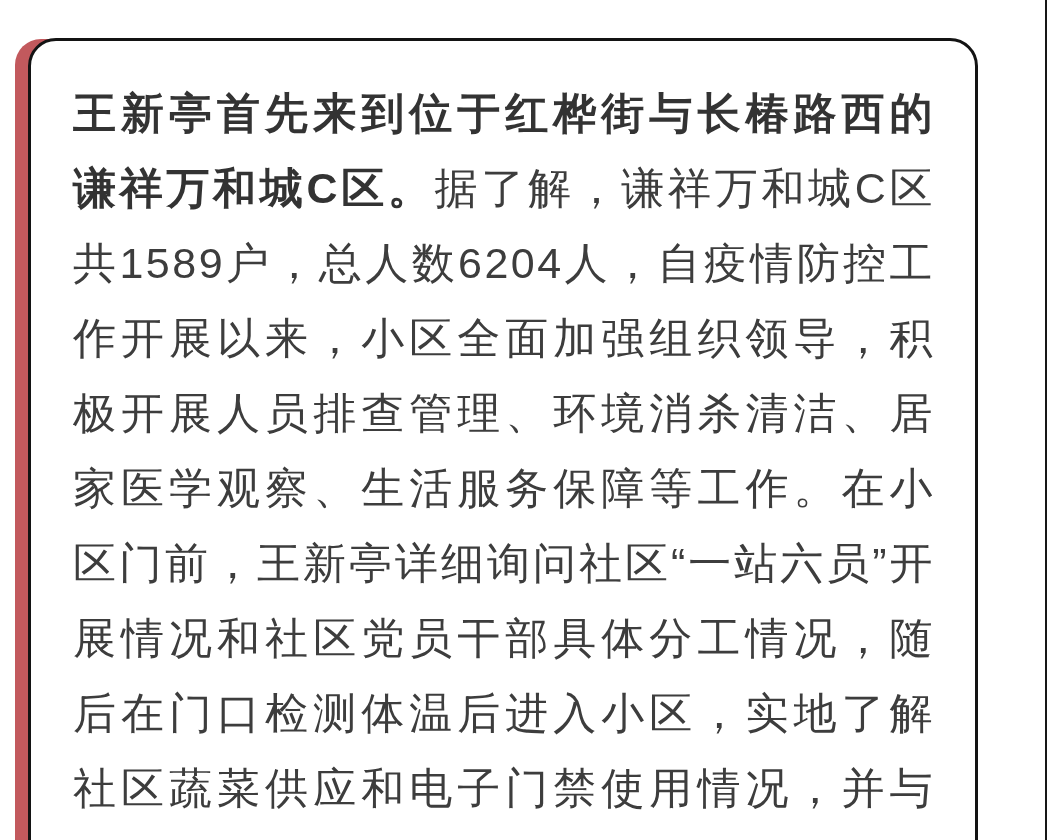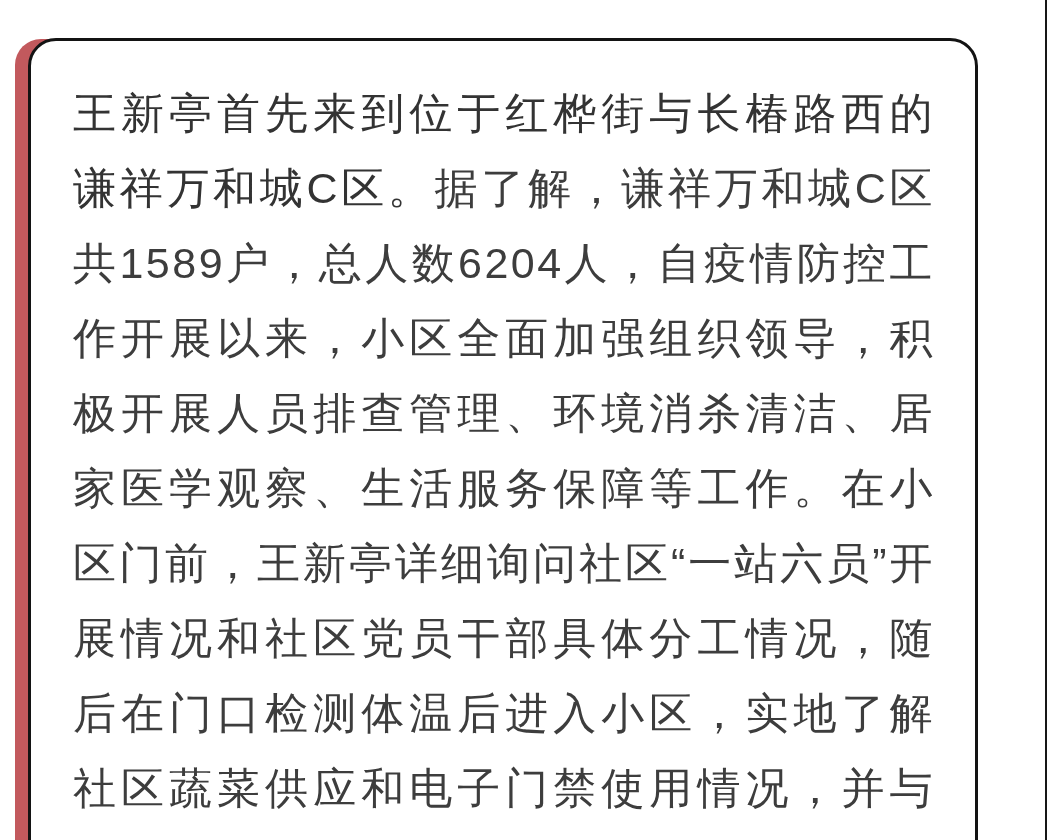--- a/index.html
+++ b/index.html
@@ -41,21 +41,21 @@
     margin: 0;
     padding: 35px 40px 0 42px;
     font-size: 43px;
     line-height: 75px;
     letter-spacing: 2.5px;
     color: #3d3d3d;
     text-align: justify;
     text-justify: inter-ideograph;
   }
   .article .lead {
-    font-weight: 400;
+    font-weight: 700;
     color: #333333;
   }
 
   
   .edge-line {
     position: absolute;
     right: 1px;
     top: 0;
     width: 2px;
     height: 840px;

